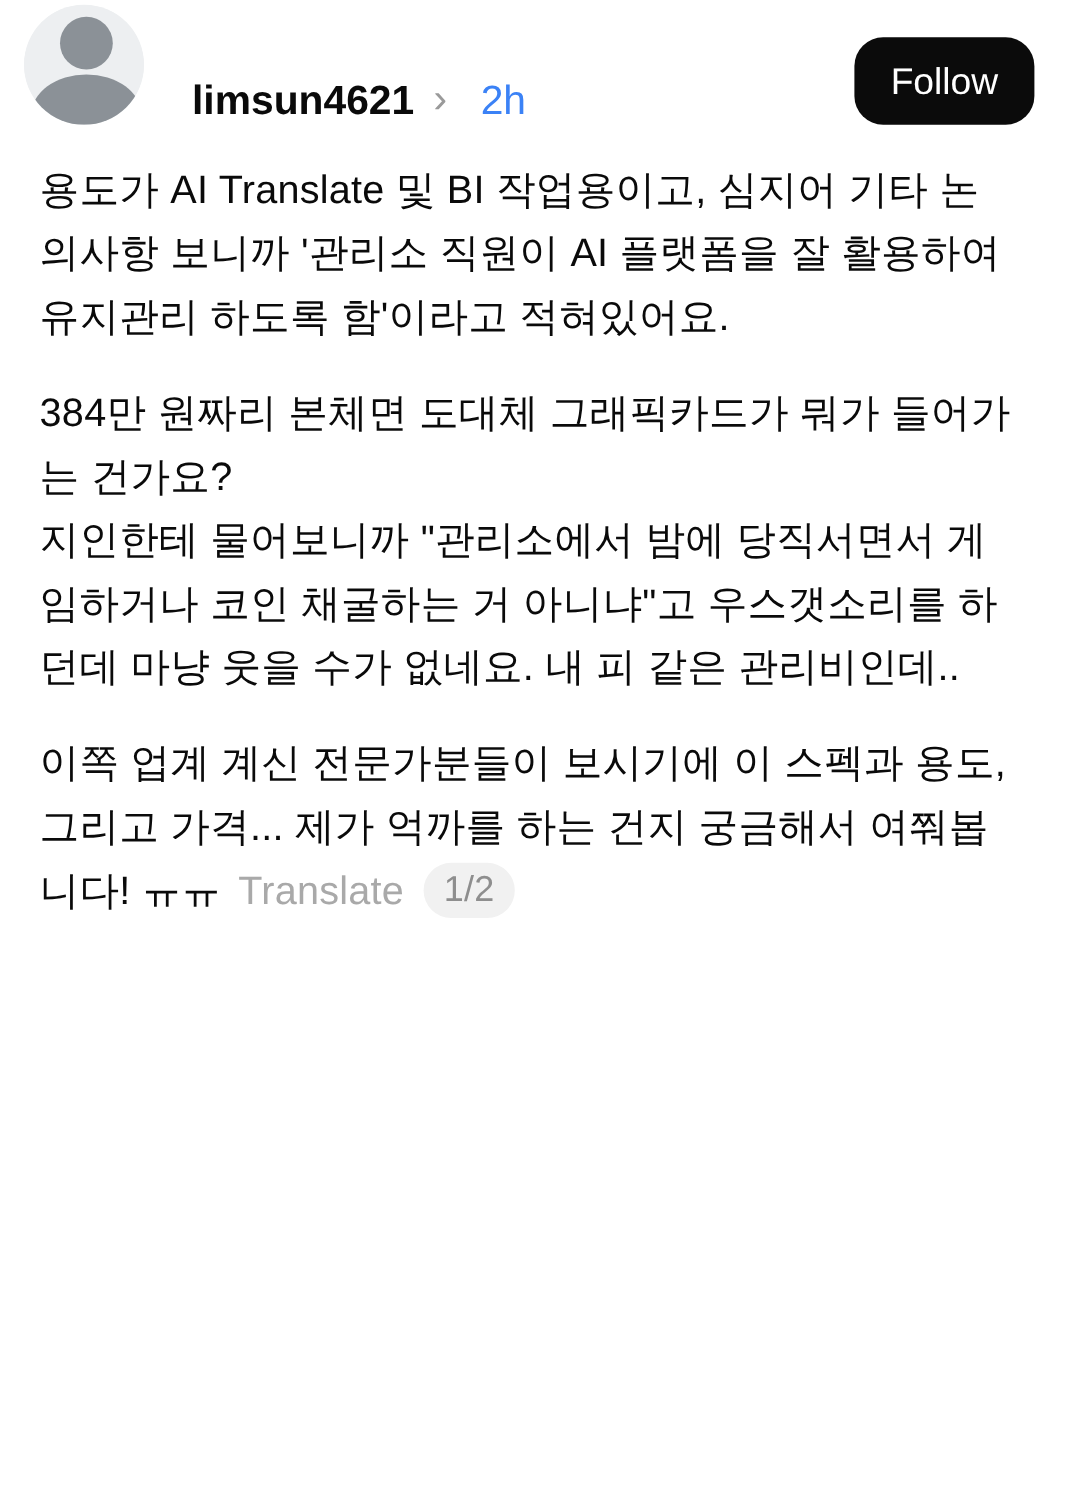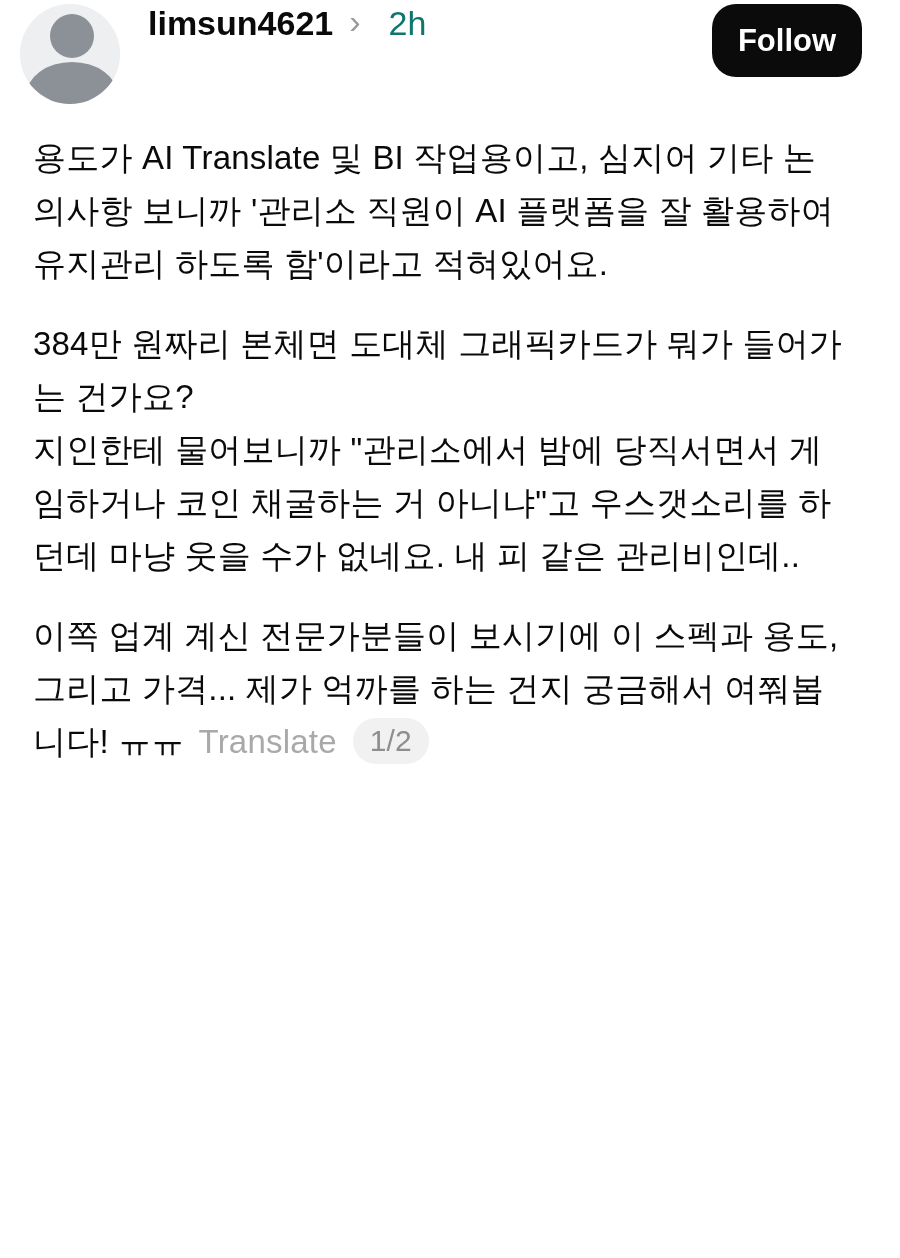--- a/index.html
+++ b/index.html
@@ -14,24 +14,25 @@
     overflow: hidden;
     position: relative;
   }
   .post-card {
     width: 100%;
     height: 100%;
   }
   
   .post-header {
     display: flex;
-    align-items: flex-start;
+    align-items: flex-end;
     height: 100px;
     padding: 4px 38px 0 20px;
     box-sizing: content-box;
+    gap: 12px;
   }
   .avatar {
     width: 100px;
     height: 100px;
     border-radius: 50%;
     background: #edeff1;
     overflow: hidden;
     flex: none;
     cursor: pointer;
   }
@@ -57,32 +58,32 @@
     margin: 0 14px 0 16px;
     position: relative;
     top: -2px;
   }
   .community {
     font-weight: 700;
     color: #0a0a0a;
     cursor: pointer;
   }
   .time {
-    color: #0f766e;
+    color: #3b82f6;
     font-weight: 400;
     margin-left: 14px;
   }
   .follow-btn {
     margin-left: auto;
     flex: none;
     background: #0b0b0b;
     color: #ffffff;
     font-family: "Liberation Sans", sans-serif;
     font-size: 31px;
-    font-weight: 700;
+    font-weight: 400;
     border: none;
     border-radius: 24px;
     width: 150px;
     height: 73px;
     cursor: pointer;
   }
   
   .post-body {
     padding: 0 33px;
     margin-top: 27px;

